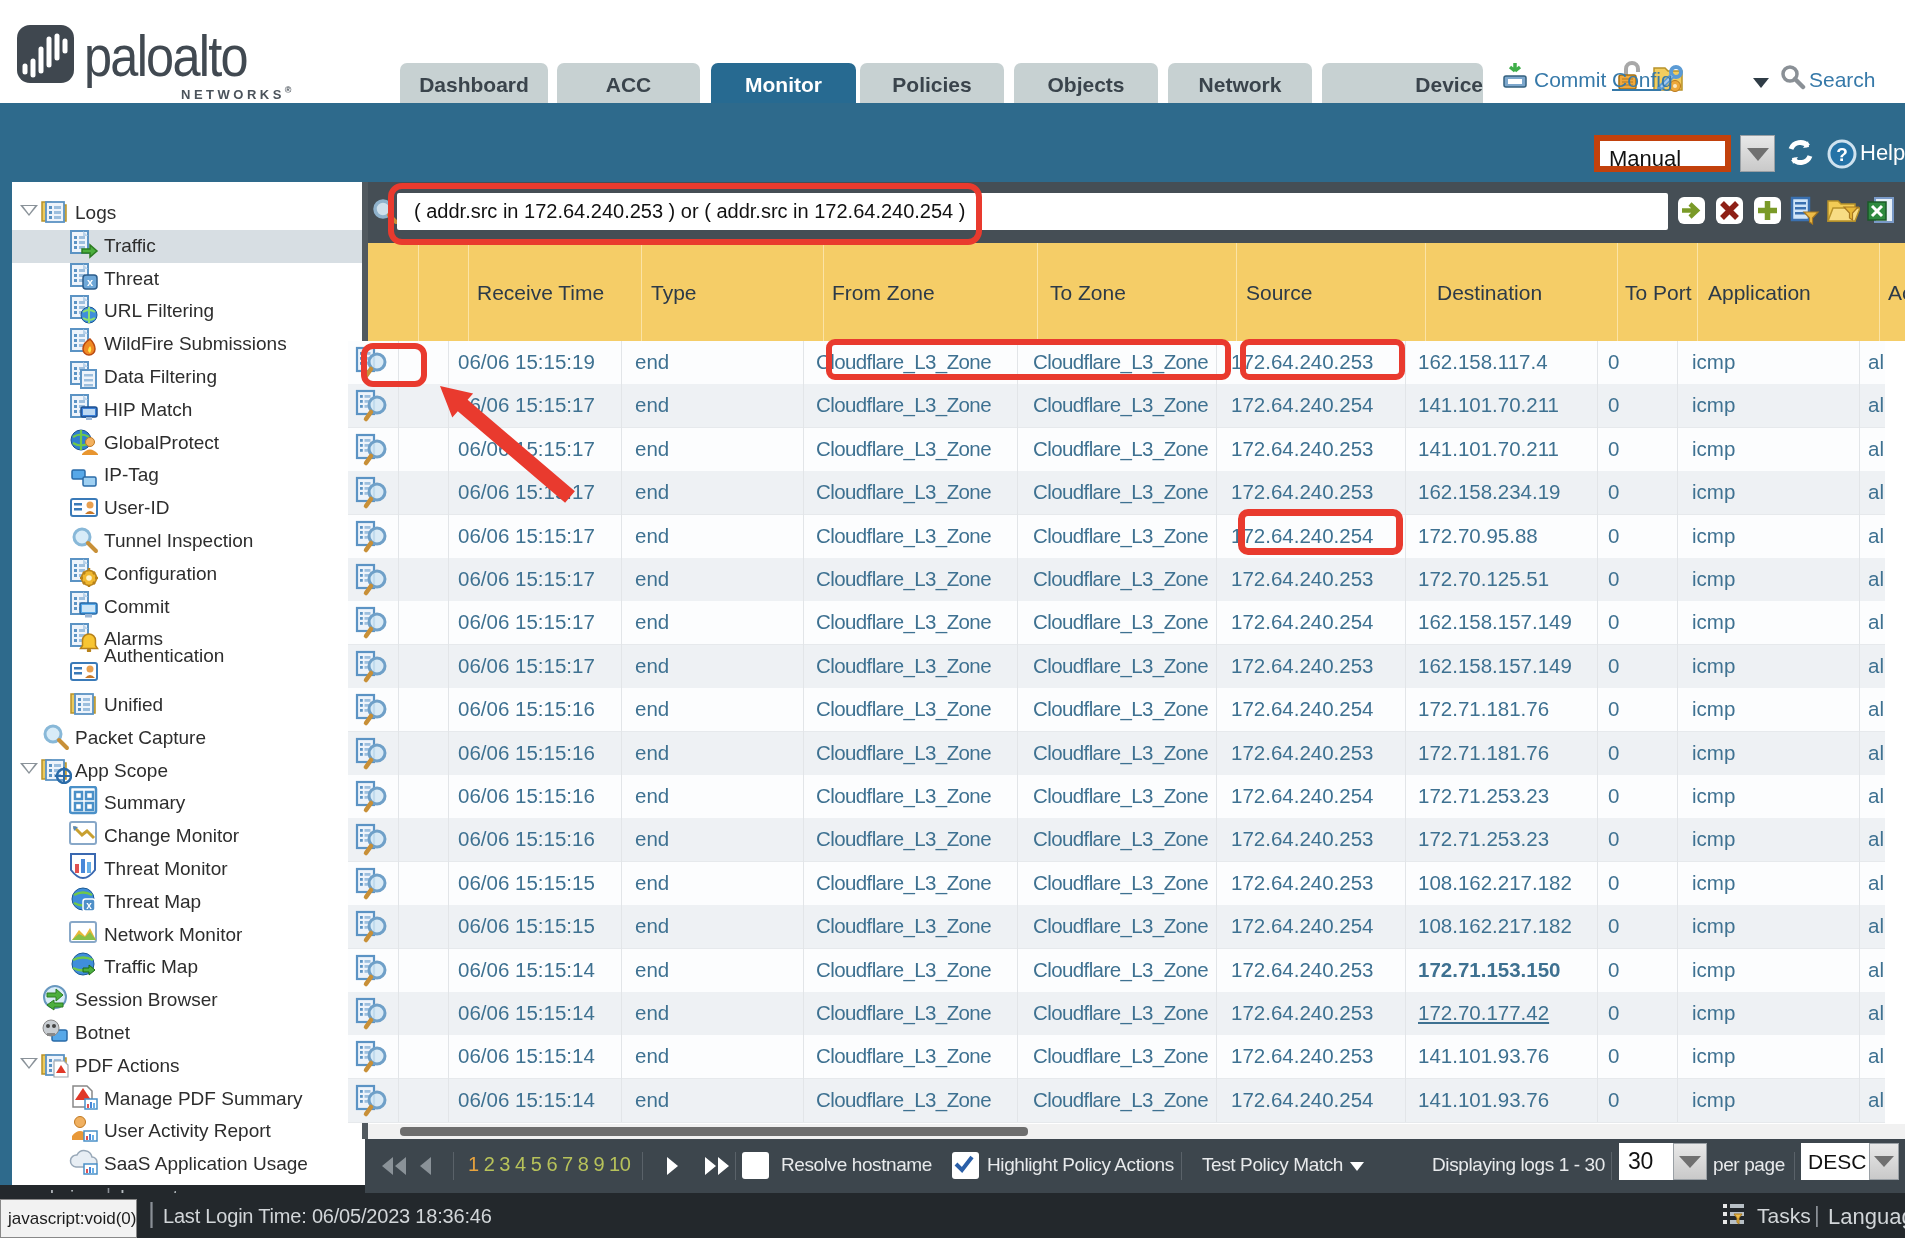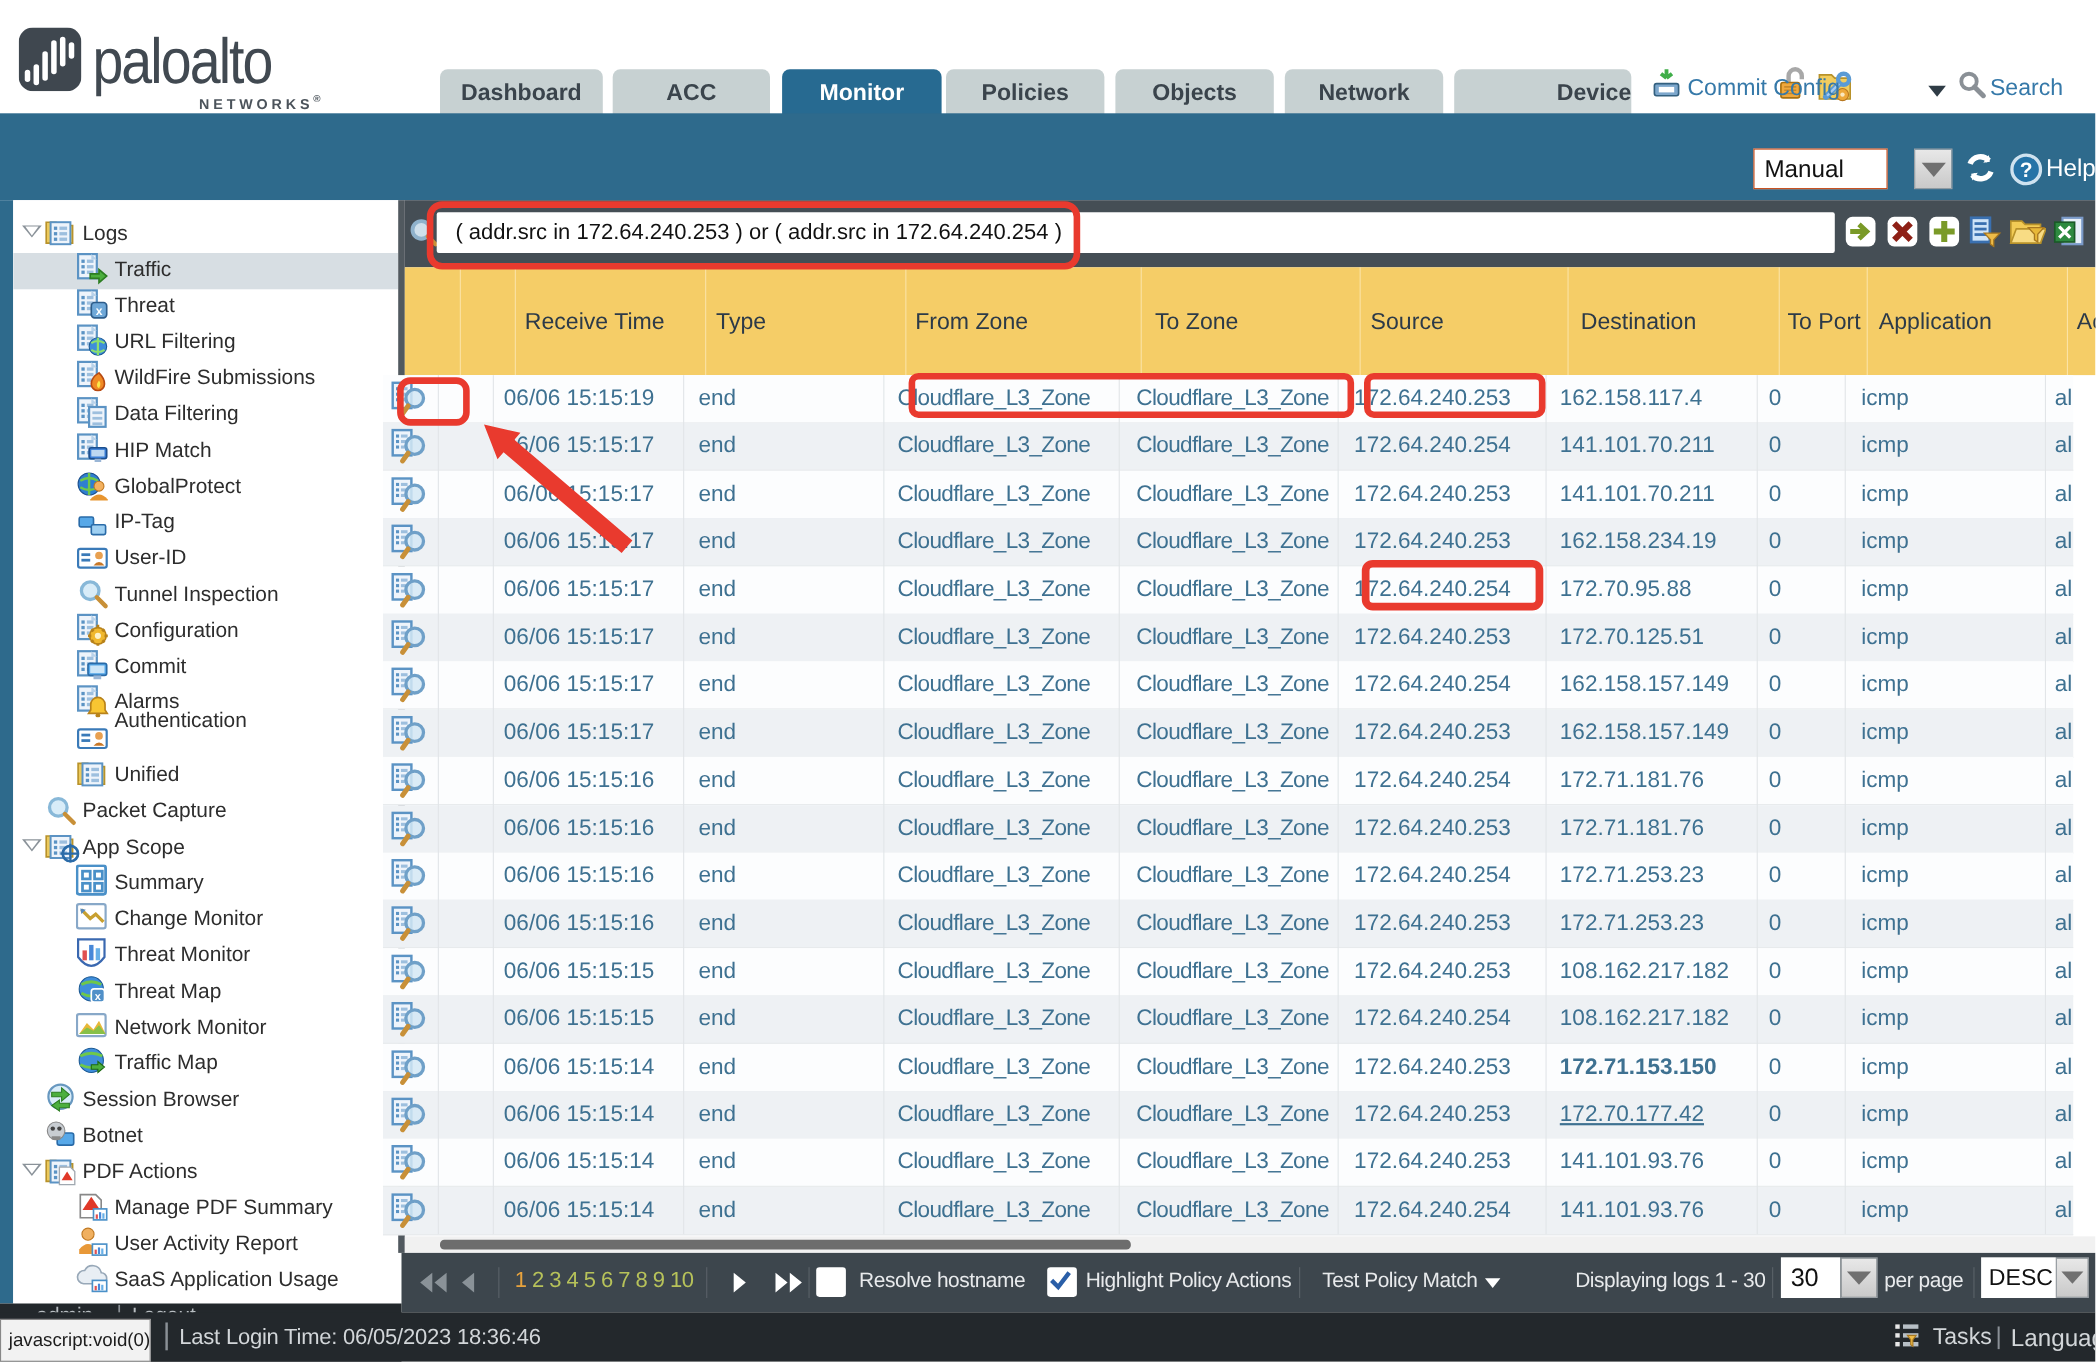--- a/index.html
+++ b/index.html
@@ -88,31 +88,31 @@
    <line x1="6" y1="24" x2="17" y2="24" stroke="#c8882a" stroke-width="1.5"></line>
  </svg>
  <svg class="abs" style="left:1652px;top:62px" width="34" height="32" viewBox="0 0 34 32">
    <path d="M2 6 h11 l3 3 h14 v19 h-28 z" fill="#f2cd5e" stroke="#b8922a" stroke-width="1.5"></path>
    <circle cx="24" cy="10" r="5" fill="none" stroke="#5b9bd5" stroke-width="4"></circle>
    <line x1="20" y1="14" x2="8" y2="26" stroke="#5b9bd5" stroke-width="5.5" stroke-linecap="round"></line>
    <line x1="20" y1="14" x2="9" y2="25" stroke="#a8ccf0" stroke-width="2"></line>
    <circle cx="23" cy="24" r="5.5" fill="#eda83a" stroke="#b87820" stroke-width="1"></circle>
    <circle cx="23" cy="24" r="2" fill="#fbe8c0"></circle>
  </svg>
- <div class="toplink abs" style="left:1612px;top:68px;">Config</div>
+ <div class="toplink abs" style="left:1612px;top:68px;text-decoration:underline;">Config</div>
  <div class="abs" style="left:1753px;top:78px;width:0;height:0;border-left:8px solid transparent;border-right:8px solid transparent;border-top:10px solid #2f3c46;"></div>
  <svg class="abs" style="left:1780px;top:64px" width="26" height="26" viewBox="0 0 26 26">
    <circle cx="10" cy="10" r="7" fill="none" stroke="#8a9096" stroke-width="3.5"></circle>
    <line x1="15" y1="15" x2="23" y2="23" stroke="#8a9096" stroke-width="4.5" stroke-linecap="round"></line>
  </svg>
  <div class="toplink abs" style="left:1809px;top:68px;">Search</div>
 </div>
 <div id="teal"></div>
 <div id="tealstrip"></div>
-<div class="abs" style="left:1594px;top:135px;width:122px;height:37px;background:#fff;border:1px solid #c2410c;font-size:22px;color:#111;line-height:35px;padding-left:9px;">Manual</div>
+<div class="abs" style="left:1594px;top:135px;width:137px;height:37px;background:#fff;border:6px solid #c2410c;font-size:22px;color:#111;line-height:35px;padding-left:9px;">Manual</div>
 <div class="abs" style="left:1740px;top:135px;width:35px;height:37px;background:linear-gradient(#e8e8e8,#c9c9c9);border:1px solid #9aa0a5;"></div>
 <div class="abs" style="left:1747px;top:148px;width:0;height:0;border-left:11px solid transparent;border-right:11px solid transparent;border-top:13px solid #707070;"></div>
 <svg class="abs" style="left:1787px;top:139px" width="27" height="27" viewBox="0 0 27 27">
   <path d="M4 10 a10 10 0 0 1 17 -3" fill="none" stroke="#fff" stroke-width="5"></path>
   <path d="M23 17 a10 10 0 0 1 -17 3" fill="none" stroke="#fff" stroke-width="5"></path>
   <path d="M21 2 l1 6 -6 1 z" fill="#fff"></path>
     <path d="M6 25 l-1 -6 6 -1 z" fill="#fff"></path>
 </svg>
 <svg class="abs" style="left:1827px;top:139px" width="30" height="30" viewBox="0 0 30 30">
   <circle cx="15" cy="15" r="13" fill="#2573a7" stroke="#cfe2ef" stroke-width="3"></circle>

